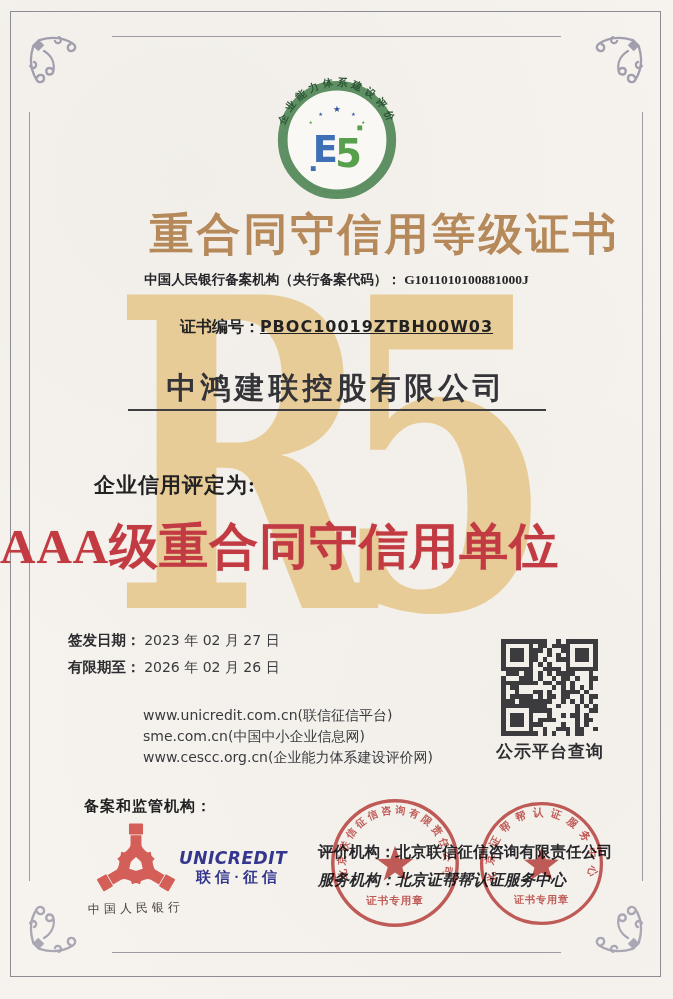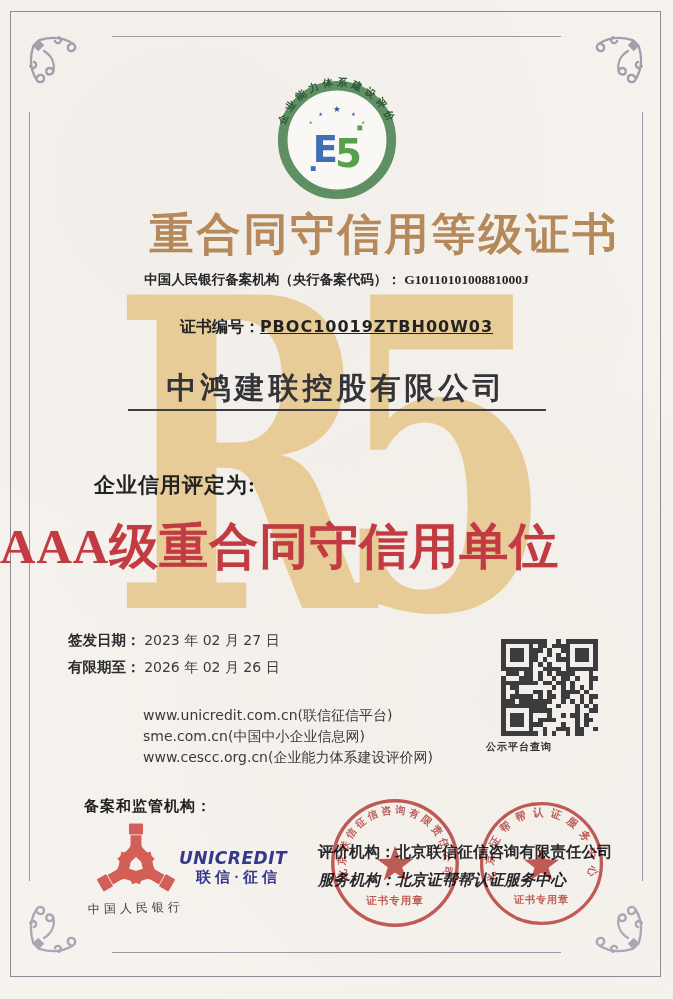--- a/index.html
+++ b/index.html
@@ -79,22 +79,22 @@
   .info-row .val{font-family:"DejaVu Sans","Liberation Sans",sans-serif;font-size:14px;color:#3a3a3e;}
   .row-issue{top:631px;}
   .row-valid{top:658px;}
   .row-sites{top:685px;}
   .site-line{position:absolute;left:143px;font-family:"DejaVu Sans","Liberation Sans",sans-serif;font-size:14px;color:#3a3a3e;white-space:nowrap;}
   .site-1{top:707px;}.site-2{top:728px;}.site-3{top:749px;}
   
   .qr-wrap{position:absolute;left:501px;top:639px;width:97px;height:97px;
     display:grid;grid-template-columns:repeat(21,1fr);grid-template-rows:repeat(21,1fr);}
   .qr-wrap .qm{background:#3c3c3e;}
-  .qr-caption{position:absolute;left:486px;top:740px;width:128px;text-align:left;
-    font-size:10px;font-weight:bold;color:#2e2e32;letter-spacing:1px;}
+  .qr-caption{position:absolute;left:486px;top:740px;width:128px;text-align:center;
+    font-size:17px;font-weight:bold;color:#2e2e32;letter-spacing:1px;}
   
   .regulator-label{position:absolute;left:84px;top:797px;font-size:15px;font-weight:bold;color:#222;letter-spacing:1px;}
   .pboc{position:absolute;left:92px;top:822px;width:88px;height:78px;}
   .pboc-name{position:absolute;left:78px;top:900px;width:116px;text-align:center;
     font-size:12px;color:#4a3f38;letter-spacing:4px;transform:rotate(-1.5deg);}
   .unicredit-en{position:absolute;left:179px;top:848px;
     font-family:"DejaVu Sans","Liberation Sans",sans-serif;
     font-size:17px;font-weight:bold;font-style:italic;color:#34378d;letter-spacing:.5px;}
   .unicredit-cn{position:absolute;left:196px;top:868px;font-size:15px;font-weight:bold;color:#34378d;letter-spacing:4px;}
   .agency-line{position:absolute;left:318px;font-size:15.5px;font-weight:bold;color:#28282c;white-space:nowrap;}

